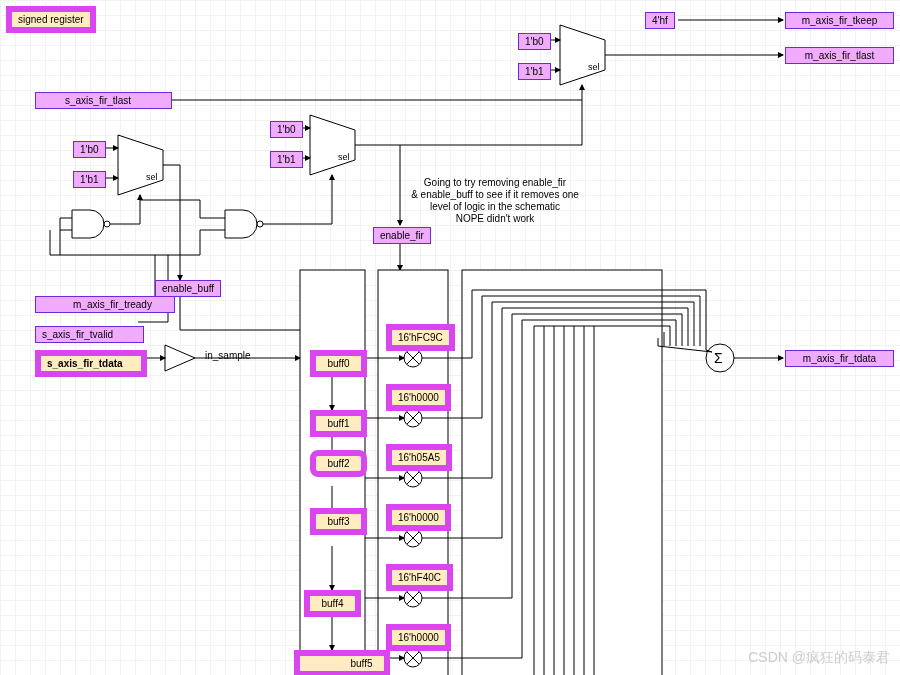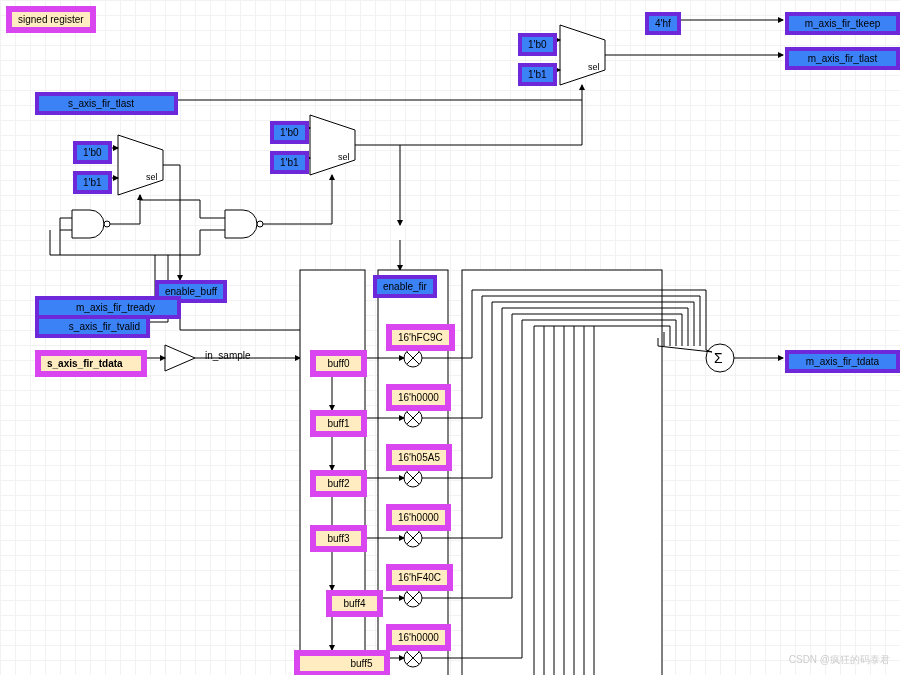--- a/index.html
+++ b/index.html
@@ -24,32 +24,32 @@
   .box {
     position:absolute;
     border:6px solid #d946ef;
     background:#fff;
     padding:2px 6px;
     font-size:10px;
     white-space:nowrap;
     text-align:center;
   }
   .yel { background:#ffecc0; }
-  .plain { border:4px solid #6d28d9; background:#3b82f6; }
+  .plain { border:1px solid #6d28d9; background:#f0abfc; }
   .txt {
     position:absolute;
     font-size:10px;
     text-align:left;
     white-space:pre;
   }
   .watermark {
     position:absolute;
     right:10px;
     bottom:8px;
-    font-size:10px;
+    font-size:14px;
     color:#ccc;
     font-weight:400;
   }
   svg { position:absolute; top:0; left:0; }
 </style>
 </head>
 <body>
 
 <div class="canvas">
 
@@ -222,34 +222,38 @@
 
 <div class="box plain" style="left:35px; top:92px; width:100px; text-align:left;padding-left:29px;">s_axis_fir_tlast</div>
 
 <div class="box plain" style="left:73px; top:141px;">1'b0</div>
 <div class="box plain" style="left:73px; top:171px;">1'b1</div>
 
 <div class="box plain" style="left:270px; top:121px;">1'b0</div>
 <div class="box plain" style="left:270px; top:151px;">1'b1</div>
 
 <div class="box plain" style="left:155px; top:280px;">enable_buff</div>
-<div class="box plain" style="left:373px; top:227px;margin-top:48px;">enable_fir</div>
+<div class="box plain" style="left:373px; top:227px;">enable_fir</div>
 
 <div class="box plain" style="left:35px; top:296px; width:95px; text-align:left;padding-left:37px;">m_axis_fir_tready</div>
-<div class="box plain" style="left:35px; top:315px; width:95px; text-align:right;">s_axis_fir_tvalid</div>
+<div class="box plain" style="left:35px; top:326px; width:95px; text-align:left;">s_axis_fir_tvalid</div>
 <div class="box yel" style="left:35px; top:350px; width:88px; text-align:left;font-weight:bold;">s_axis_fir_tdata</div>
 
 <div class="txt" style="left:205px; top:350px;">in_sample</div>
 
+<div class="txt" style="left:395px; top:177px; width:200px; text-align:center; line-height:12px;">Going to try removing enable_fir
+&amp; enable_buff to see if it removes one
+level of logic in the schematic
+NOPE didn't work</div>
 
 <div class="box yel" style="left:310px; top:350px; width:33px;">buff0</div>
 <div class="box yel" style="left:310px; top:410px; width:33px;">buff1</div>
-<div class="box yel" style="left:310px; top:470px; width:33px;">buff2</div>
-<div class="box yel" style="left:310px; top:525px; width:33px;">buff3</div>
-<div class="box yel" style="left:326px; top:590px; width:33px;">buff4</div>
+<div class="box yel" style="left:310px; top:450px; width:33px;border-radius:8px;">buff2</div>
+<div class="box yel" style="left:310px; top:508px; width:33px;">buff3</div>
+<div class="box yel" style="left:304px; top:590px; width:33px;">buff4</div>
 <div class="box yel" style="left:294px; top:650px; width:33px;padding-left:45px;">buff5</div>
 
 <div class="box yel" style="left:386px; top:324px;padding-left:6px;">16'hFC9C</div>
 <div class="box yel" style="left:386px; top:384px;">16'h0000</div>
 <div class="box yel" style="left:386px; top:444px;">16'h05A5</div>
 <div class="box yel" style="left:386px; top:504px;">16'h0000</div>
 <div class="box yel" style="left:386px; top:564px;">16'hF40C</div>
 <div class="box yel" style="left:386px; top:624px;">16'h0000</div>
 
 <div class="watermark">CSDN @疯狂的码泰君</div>

